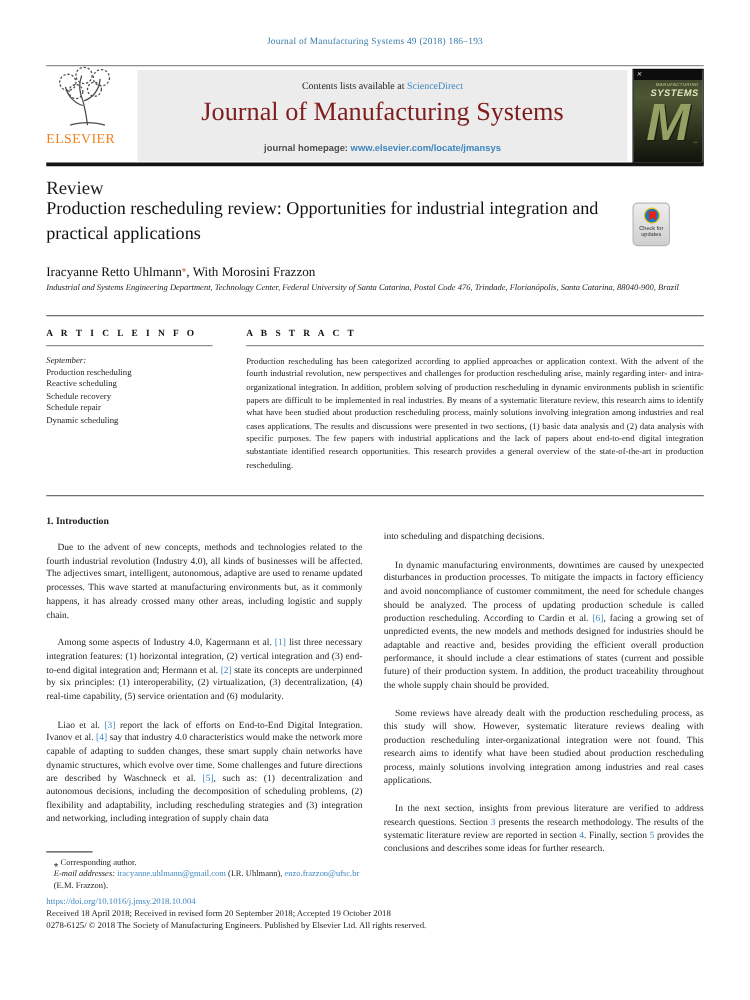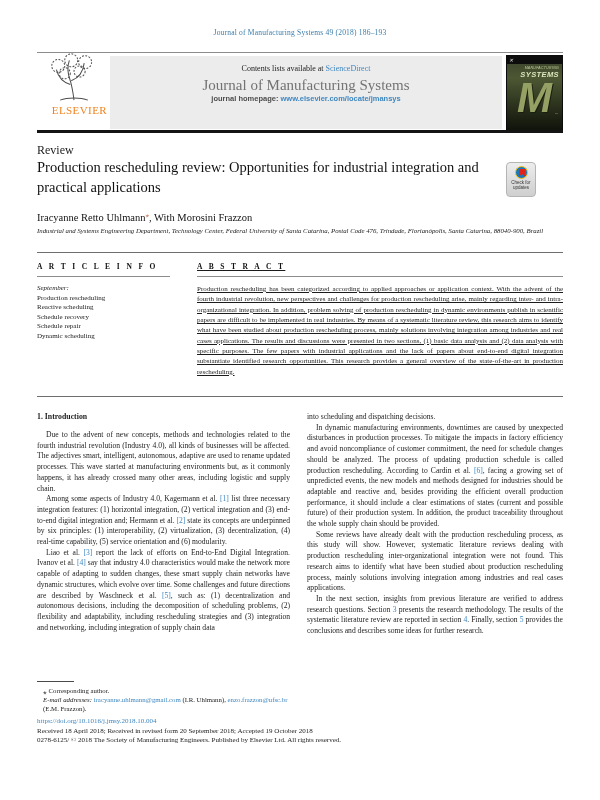--- a/index.html
+++ b/index.html
@@ -16,47 +16,47 @@
   .citation-header {
     position:absolute; top:28px; left:0; width:100%; text-align:center;
     font-size:7.5px; color:#3a7ca8; letter-spacing:.2px;
   }
   .rule { position:absolute; left:37px; width:526px; height:1px; background:#8d8d8d; }
   .rule-top { top:52px; }
   .rule-info-top { top:252px; background:#6e6e6e; }
   .rule-info-bottom { top:396px; background:#6e6e6e; }
   .rule-thick { position:absolute; top:130px; left:37px; width:526px; height:3px; background:#141414; }
 
-  .elsevier-logo { position:absolute; top:52px; left:37px; width:70px; height:70px; text-align:right; }
+  .elsevier-logo { position:absolute; top:52px; left:37px; width:70px; height:70px; text-align:left; }
   .elsevier-logo-text { font-size:11px; color:#f0821e; letter-spacing:.4px; margin-top:-2px; }
 
   .masthead-banner {
     position:absolute; top:56px; left:110px; width:392px; height:73px;
     background:#ececec; text-align:center;
   }
   .contents-line { margin-top:8px; font-size:8px; color:#222; }
-  .journal-title { margin-top:4px; font-size:15px; color:#737373; }
+  .journal-title { margin-top:4px; font-size:21px; color:#7f1d1d; }
   .homepage-line {
-    margin-top:0; font-size:7.5px; font-family:"Liberation Sans", sans-serif;
+    margin-top:12px; font-size:7.5px; font-family:"Liberation Sans", sans-serif;
     font-weight:bold; color:#4d4d4d;
   }
 
   .cover {
     position:absolute; top:55px; left:506px; width:57px; height:76px;
     background:linear-gradient(180deg,#3a412b 0%,#4d5733 30%,#272d1a 72%,#10130b 100%);
     border:1px solid #0b0b0b; overflow:hidden;font-style:italic;
   }
   .cover-topbar { height:8px; background:#0d0d0d; color:#e8e8e8; font-size:5px; line-height:8px; text-align:left; padding-left:2px; font-family:"Liberation Sans", sans-serif; }
   .cover-sub { font-size:3.5px; color:#c3cf9e; text-align:right; padding-right:3px; margin-top:2px; letter-spacing:.3px; font-family:"Liberation Sans", sans-serif; }
   .cover-title { font-size:7.5px; font-weight:bold; color:#dde7bd; text-align:right; padding-right:3px; letter-spacing:.4px; font-family:"Liberation Sans", sans-serif; }
   .cover-m { font-size:42px; line-height:38px; font-weight:bold; color:#95a164; text-align:center; font-family:"Liberation Sans", sans-serif; text-shadow:1px 1px 0 #1a1f10; }
   .cover-mark { font-size:4.5px; color:#cdd8ae; text-align:right; padding-right:4px; margin-top:-6px; }
 
   
-  .type-label { position:absolute; top:143px; left:37px; font-size:12px; }
+  .type-label { position:absolute; top:143px; left:37px; font-size:15px; }
   .article-title { position:absolute; top:158px; left:37px; width:480px; font-size:14.5px; line-height:19.5px; color:#111; }
   .check-badge {
     position:absolute; top:162px; left:506px; width:30px; height:35px;
     background:linear-gradient(#ededed,#cfcfcf); border:1px solid #b5b5b5; border-radius:4px;
     text-align:center; cursor:pointer;
   }
   .badge-circle {
     width:13px; height:13px; border-radius:50%; background:#1879bd;
     margin:3px auto 1px; position:relative; border:1.5px solid #f4c321;
   }
@@ -65,32 +65,32 @@
     clip-path:polygon(0 0,100% 0,100% 100%,50% 68%,0 100%);
   }
   .badge-text { font-size:4.5px; line-height:5px; color:#333; font-family:"Liberation Sans", sans-serif; }
 
   .authors { position:absolute; top:209px; left:37px; font-size:10.5px; color:#111; }
   .affiliation { position:absolute; top:227px; left:37px; width:524px; font-size:6.8px; font-style:italic; line-height:8.6px; color:#222; }
 
   
   .info-block { position:absolute; top:262px; left:37px; width:526px; }
   .info-col { position:absolute; left:0; top:0; width:133px; }
-  .abs-col  { position:absolute; left:160px; top:0; width:366px;text-decoration:underline; }
+  .abs-col  { position:absolute; left:160px; top:0; width:366px; }
   .block-heading { font-size:7.5px; font-weight:bold; letter-spacing:2.4px; color:#111; }
   .heading-rule { margin-top:5px; height:1px; background:#8d8d8d; }
   .keywords { margin-top:7px; font-size:7px; line-height:9.6px; }
   .abstract-text { margin-top:7px; font-size:7px; line-height:10.35px; text-align:justify; }
 
   
   .main { position:absolute; top:412px; left:37px; width:526px; }
   .col1 { position:absolute; left:0; top:0; width:253px; }
   .col2 { position:absolute; left:270px; top:0; width:256px; }
   .sec-heading { font-size:7.8px; font-weight:bold; margin-bottom:9px; }
-  .main p { font-size:7.6px; line-height:10.7px; text-align:justify; text-indent:9px; }
+  .main p { font-size:7.6px; line-height:10.7px; text-align:justify; text-indent:9px;margin-top:12px; }
   .main p.no-indent { text-indent:0; }
 
   
   .footnote { position:absolute; left:37px; top:681px; width:260px; font-size:6.8px; line-height:9.2px; }
   .fn-rule { width:37px; height:1px; background:#4a4a4a; margin-bottom:4px; }
   .fn-line { padding-left:6px; }
   .footer { position:absolute; left:37px; top:717px; width:526px; font-size:7px; line-height:9.6px; }
 </style>
 </head>
 <body>

